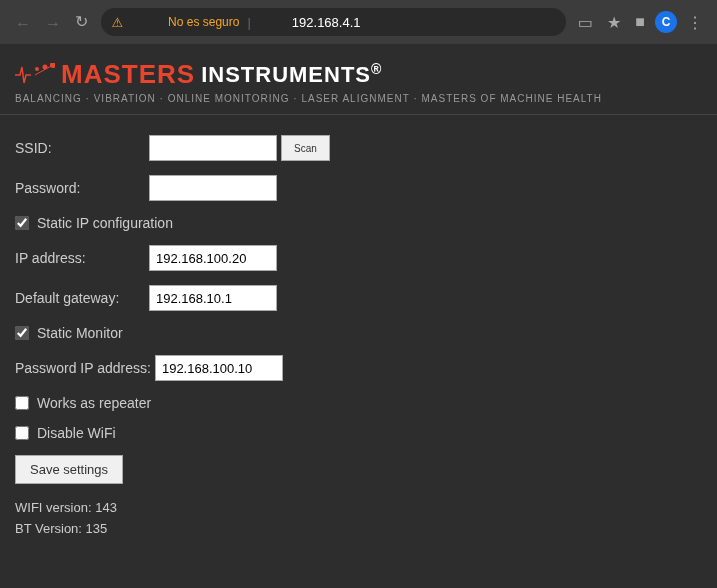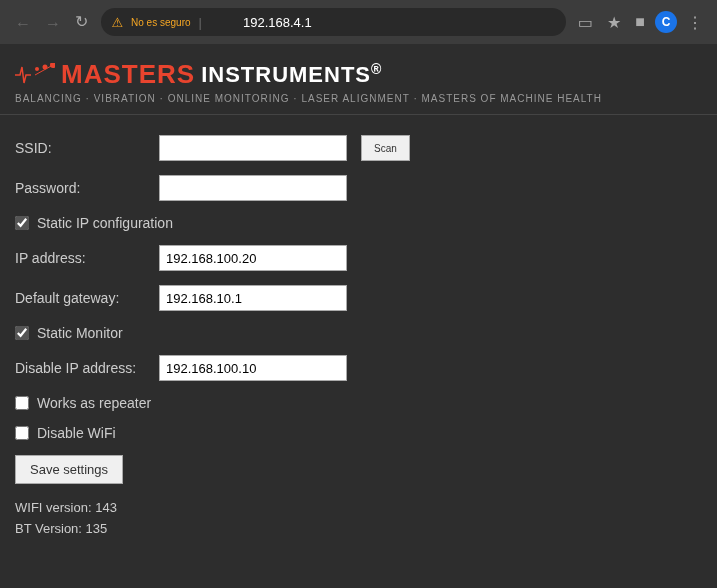--- a/index.html
+++ b/index.html
@@ -61,21 +61,22 @@
       font-size: 13px;
     }
 
     .warning-icon {
       color: #f5a623;
       font-size: 13px;
     }
 
     .insecure-text {
       color: #f5a623;
-      font-size: 10px;
+      font-size: 12px;
+      margin-left: 37px;
     }
 
     .separator {
       color: #666;
       font-size: 13px;
     }
 
     .url-text {
       color: #fff;
       font-size: 13px;
@@ -158,36 +159,36 @@
     
     .form-area {
       padding: 20px 15px 10px 15px;
       color: #ccc;
     }
 
     .form-row {
       display: flex;
       align-items: center;
       margin-bottom: 14px;
-      gap: 14px;
+      gap: 4px;
     }
 
     .form-label {
       color: #ccc;
       font-size: 14px;
       min-width: 130px;
     }
 
     .form-input {
       background: #fff;
       border: 1px solid #aaa;
       padding: 4px 6px;
       font-size: 13px;
       color: #000;
-      width: 188px;
+      width: 128px;
       height: 26px;
     }
 
     .scan-btn {
       background: #f0f0f0;
       border: 1px solid #aaa;
       padding: 4px 12px;
       font-size: 10px;
       color: #333;
       cursor: pointer;
@@ -312,21 +313,21 @@
     </div>
 
     
     <div class="checkbox-row">
       <input type="checkbox" class="form-checkbox" checked="" style="">
       <span class="checkbox-label">Static Monitor</span>
     </div>
 
     
     <div class="form-row">
-      <span class="form-label">Disable IP address:</span>
+      <span class="form-label">Password IP address:</span>
       <input class="form-input" type="text" value="192.168.100.10" style="">
     </div>
 
     
     <div class="checkbox-row">
       <input type="checkbox" class="form-checkbox" style="">
       <span class="checkbox-label">Works as repeater</span>
     </div>
 
     

